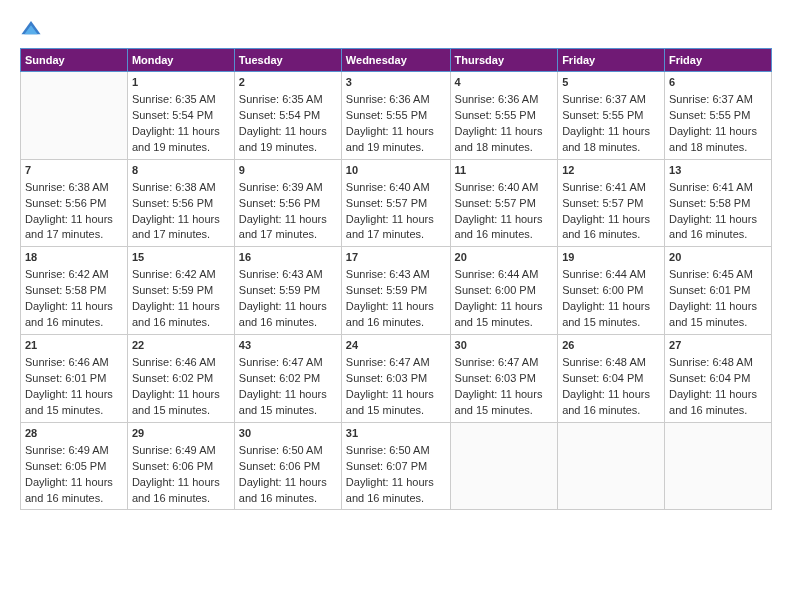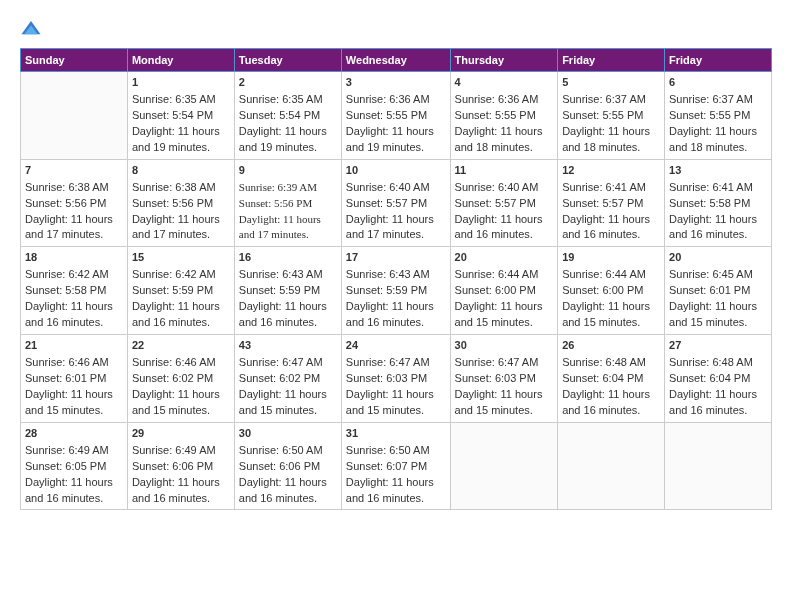--- a/index.html
+++ b/index.html
@@ -177,21 +177,21 @@
 Daylight: 11 hours and 17 minutes.</div>
           </td>
           <td>
             <span class="day-number">8</span>
             <div class="cell-text" style="white-space: pre-line;">Sunrise: 6:38 AM
 Sunset: 5:56 PM
 Daylight: 11 hours and 17 minutes.</div>
           </td>
           <td>
             <span class="day-number">9</span>
-            <div class="cell-text" style="white-space: pre-line; font-family: Liberation Serif, serif;">Sunrise: 6:39 AM
+            <div class="cell-text" style="white-space: pre-line;">Sunrise: 6:39 AM
 Sunset: 5:56 PM
 Daylight: 11 hours and 17 minutes.</div>
           </td>
           <td>
             <span class="day-number">10</span>
             <div class="cell-text" style="white-space: pre-line;">Sunrise: 6:40 AM
 Sunset: 5:57 PM
 Daylight: 11 hours and 17 minutes.</div>
           </td>
           <td>

